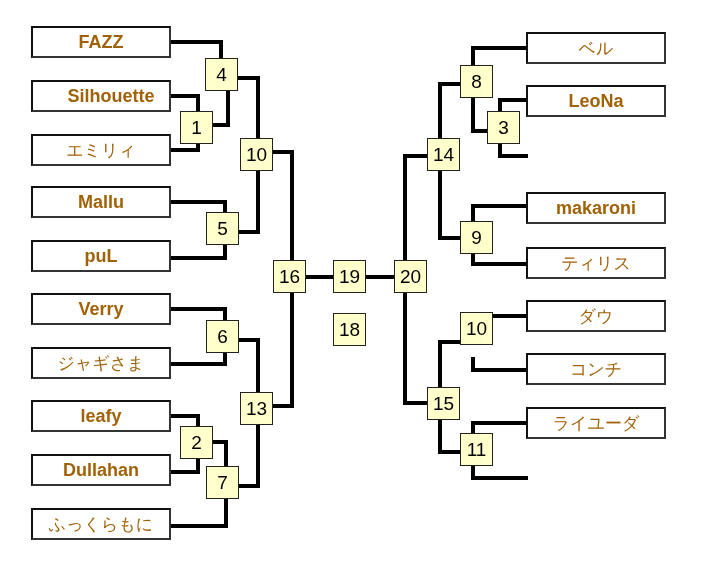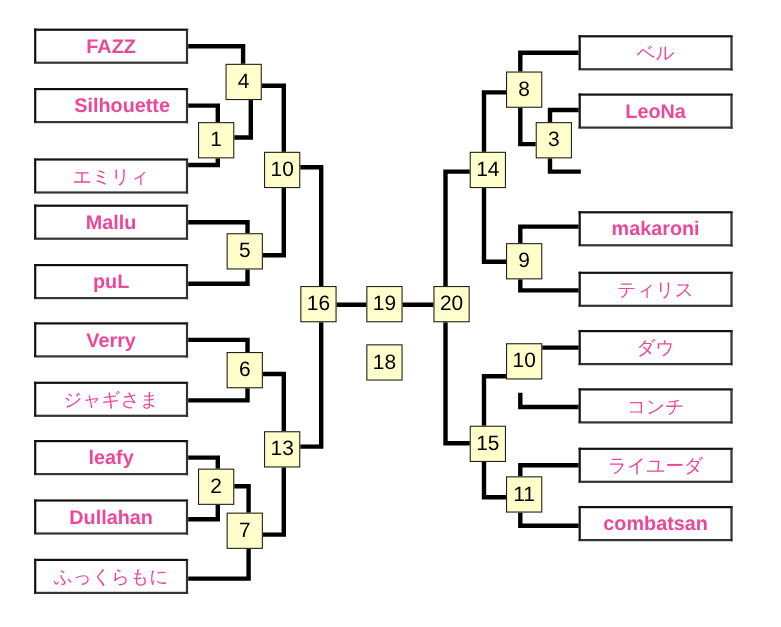--- a/index.html
+++ b/index.html
@@ -3,21 +3,21 @@
 <meta charset="utf-8">
 <style>
   html, body { margin: 0; padding: 0; background: #ffffff; }
   body { width: 710px; height: 570px; position: relative; overflow: hidden;
          font-family: "Liberation Sans", sans-serif; }
   #bracket { position: absolute; left: 0; top: 0; width: 710px; height: 570px; }
   .player {
     position: absolute; width: 140px; height: 32px; box-sizing: border-box;
     background: #ffffff; border: 2px solid #111; border-right-color: #333; border-bottom-color: #333;
     display: flex; align-items: center; justify-content: center;
-    font-size: 18px; color: #ec4899; white-space: nowrap;
+    font-size: 18px; color: #a16207; white-space: nowrap;
   }
   .player.winner { font-weight: bold; }
   .player.jp { font-family: "DejaVu Sans", sans-serif; font-weight: normal; font-size: 17px; }
   .match {
     position: absolute; width: 33px; height: 33px; box-sizing: border-box;
     background: #ffffcc; border: 1px solid #222;
     display: flex; align-items: center; justify-content: center;
     font-size: 19px; color: #000; z-index: 2;
   }
   svg line, svg polyline { stroke: #000; fill: none; stroke-linecap: square; }
@@ -66,21 +66,21 @@
     <polyline stroke-width="4" points="526,423 473,423 473,433"></polyline>
     <polyline stroke-width="4" points="526,478 473,478 473,466"></polyline>
   </svg>
 
   <div class="player winner" style="left:31px;top:26px;">
       <span>FAZZ</span>
     </div>
   <div class="player winner" style="left:31px;top:80px;padding-left:20px;">
       <span>Silhouette</span>
     </div>
-  <div class="player jp" style="left:31px;top:144px;">
+  <div class="player jp" style="left:31px;top:134px;">
       <span>エミリィ</span>
     </div>
   <div class="player winner" style="left:31px;top:186px;">
       <span>Mallu</span>
     </div>
   <div class="player winner" style="left:31px;top:240px;">
       <span>puL</span>
     </div>
   <div class="player winner" style="left:31px;top:293px;">
       <span>Verry</span>
@@ -112,23 +112,20 @@
     </div>
   <div class="player jp" style="left:526px;top:300px;">
       <span>ダウ</span>
     </div>
   <div class="player jp" style="left:526px;top:353px;">
       <span>コンチ</span>
     </div>
   <div class="player jp" style="left:526px;top:407px;">
       <span>ライユーダ</span>
     </div>
-  <div class="player winner" style="left:526px;top:460px;">
-      <span>combatsan</span>
-    </div>
 
   <div class="match" style="left:180px;top:111px;">1</div>
   <div class="match" style="left:180px;top:426px;">2</div>
   <div class="match" style="left:487px;top:111px;">3</div>
   <div class="match" style="left:205px;top:58px;">4</div>
   <div class="match" style="left:206px;top:212px;">5</div>
   <div class="match" style="left:206px;top:320px;">6</div>
   <div class="match" style="left:206px;top:466px;">7</div>
   <div class="match" style="left:460px;top:65px;">8</div>
   <div class="match" style="left:460px;top:221px;">9</div>

